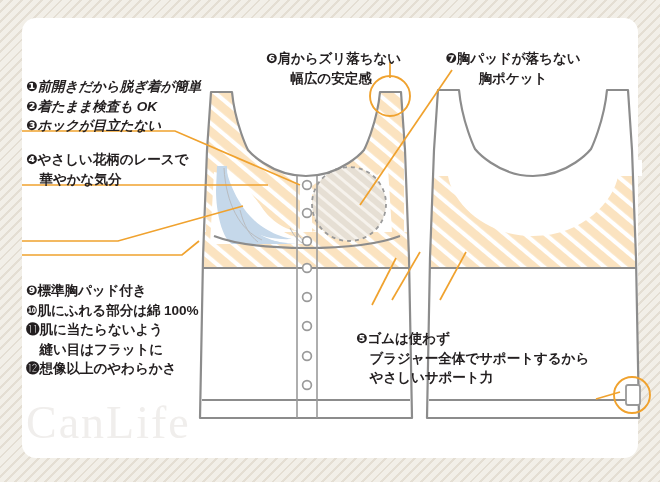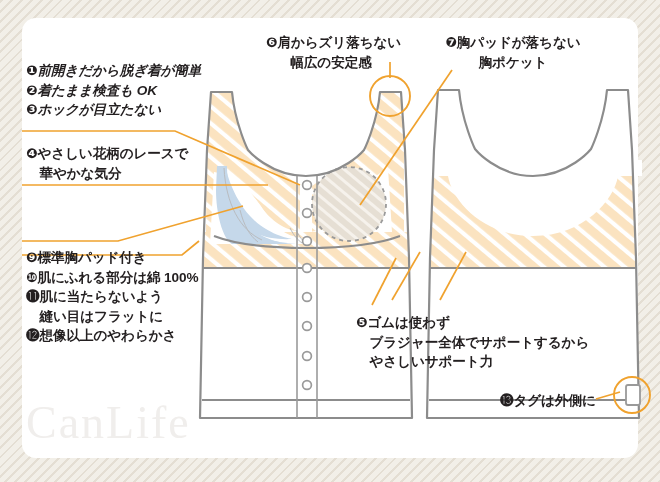--- a/index.html
+++ b/index.html
@@ -30,20 +30,21 @@
 
   
   .txt{
     position:absolute;
     color:#231f20;
     font-size:13.6px;
     line-height:19.6px;
     font-weight:bold;
     white-space:pre;
     letter-spacing:-0.1px;
+    margin-top:16px;
   }
   .txt.center{text-align:center;}
 
   
   #art{position:absolute;left:0;top:0;width:660px;height:482px;}
 </style>
 </head>
 <body>
 
 <div id="stage">
@@ -196,35 +197,34 @@
     <g fill="none" stroke="#f0a22e" stroke-width="1.9">
       <circle cx="390" cy="96" r="20"></circle>
       <circle cx="632" cy="395" r="18"></circle>
     </g>
   </svg>
 
   <div class="txt" style="left:26px;top:61px;font-style:italic;">❶前開きだから脱ぎ着が簡単
 ❷着たまま検査も OK
 ❸ホックが目立たない</div>
 
-  <div class="txt" style="left:26px;top:144px;">❹やさしい花柄のレースで
+  <div class="txt" style="left:26px;top:134px;">❹やさしい花柄のレースで
 　華やかな気分</div>
 
 
-  <div class="txt" style="left:26px;top:248px;">❾標準胸パッド付き
+  <div class="txt" style="left:26px;top:265px;">❾標準胸パッド付き
 ❿肌にふれる部分は綿 100%
 ⓫肌に当たらないよう
 　縫い目はフラットに
 ⓬想像以上のやわらかさ</div>
 
   <div class="txt center" style="left:266px;top:33px;width:130px;">❻肩からズリ落ちない
 幅広の安定感</div>
 
   <div class="txt center" style="left:441px;top:33px;width:144px;">❼胸パッドが落ちない
 胸ポケット</div>
 
   <div class="txt" style="left:356px;top:313px;">❺ゴムは使わず
 　ブラジャー全体でサポートするから
 　やさしいサポート力</div>
 
-  <div class="txt" style="left:500px;top:391px;">⓭タグは外側に</div>
 
 </div>
 
 </body></html>

